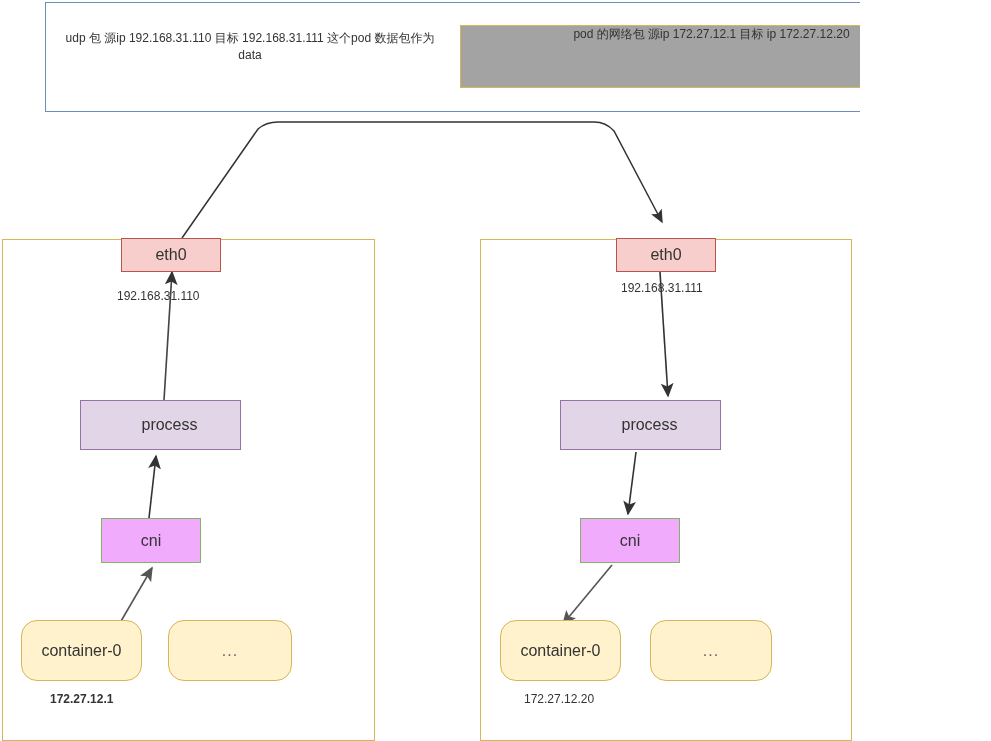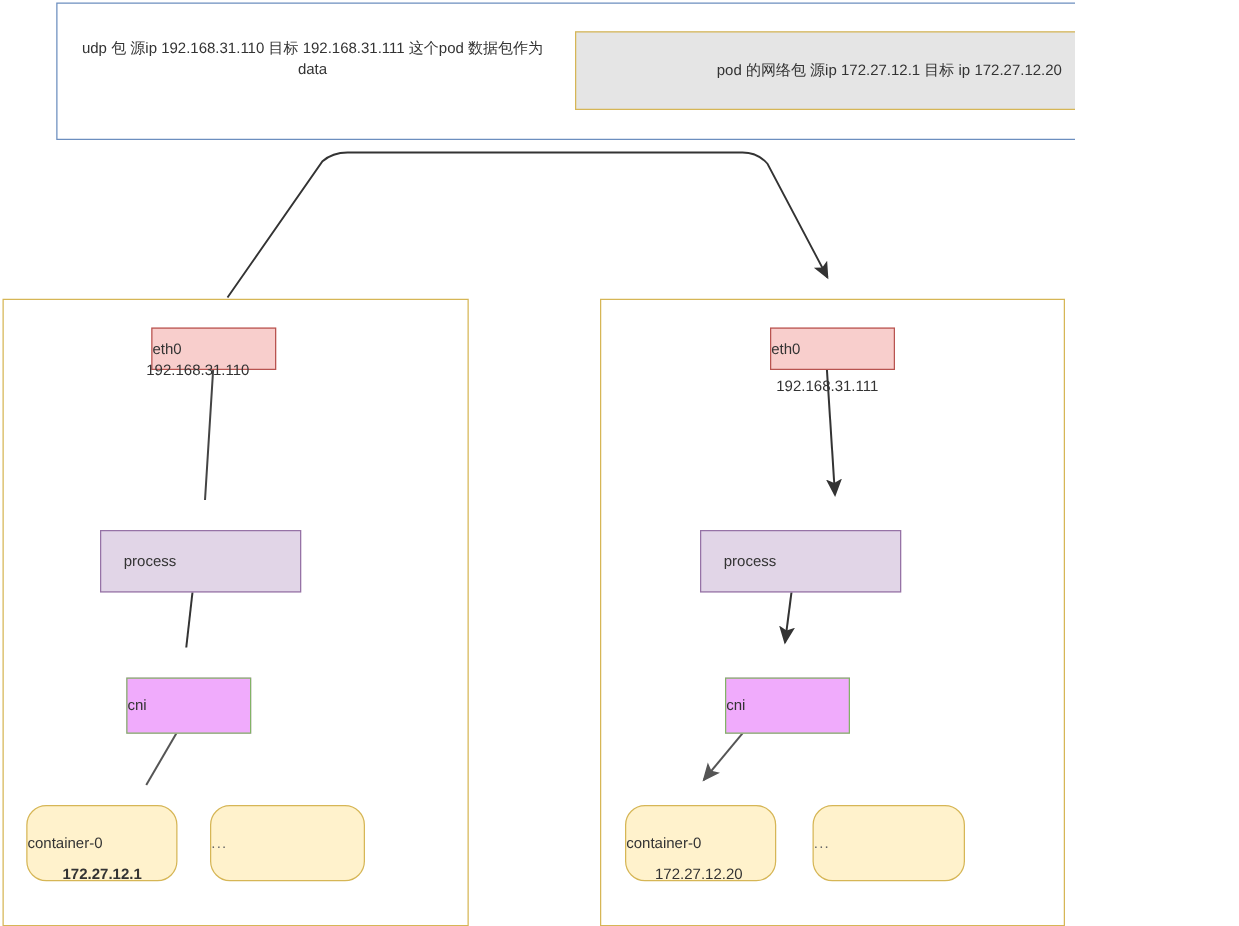--- a/index.html
+++ b/index.html
@@ -16,27 +16,26 @@
     width: 860px;
     height: 741px;
     overflow: hidden;
     background: #ffffff;
   }
   .node {
     position: absolute;
     box-sizing: border-box;
     display: flex;
     align-items: center;
-    justify-content: flex-start;
+    justify-content: center;
     text-align: center;
-    font-size: 12px;
+    font-size: 16px;
     line-height: 1.35;
     color: #333333;
     z-index: 3;
-    margin-top: 24px;
   }
   
   .banner {
     position: absolute;
     left: 45px;
     top: 2px;
     width: 936px;
     height: 108px;
     border: 1.6px solid #6c8ebf;
     background: #ffffff;
@@ -53,23 +52,23 @@
     line-height: 1.45;
     z-index: 2;
   }
   .pod-packet-box {
     position: absolute;
     left: 460px;
     top: 25px;
     width: 501px;
     height: 61px;
     border: 1.3px solid #d6b656;
-    background: #e5e5e5;
+    background: #a3a3a3;
     display: flex;
-    align-items: center;
+    align-items: flex-start;
     justify-content: center;
     font-size: 12px;
     color: #333333;
     z-index: 2;
   }
   
   .host-panel {
     position: absolute;
     border: 1.4px solid #d6b656;
     background: transparent;
@@ -180,21 +179,21 @@
   <div class="node container-node ellipsis-node" style="left:168px; top:620px; width:124px; height:61px;">
     <span>...</span>
   </div>
 
   <div class="ip-label" style="left:50px; top:692px;font-weight:bold;">172.27.12.1</div>
 
   <div class="node eth0-node" style="left:616px; top:238px; width:100px; height:34px;">
     <span>eth0</span>
   </div>
 
-  <div class="ip-label" style="left:621px; top:302px;">192.168.31.111</div>
+  <div class="ip-label" style="left:621px; top:281px;">192.168.31.111</div>
 
   <div class="node process-node" style="left:560px; top:400px; width:161px; height:50px;">
     <span>process</span>
   </div>
 
   <div class="node cni-node" style="left:580px; top:518px; width:100px; height:45px;">
     <span>cni</span>
   </div>
 
   <div class="node container-node" style="left:500px; top:620px; width:121px; height:61px;">

